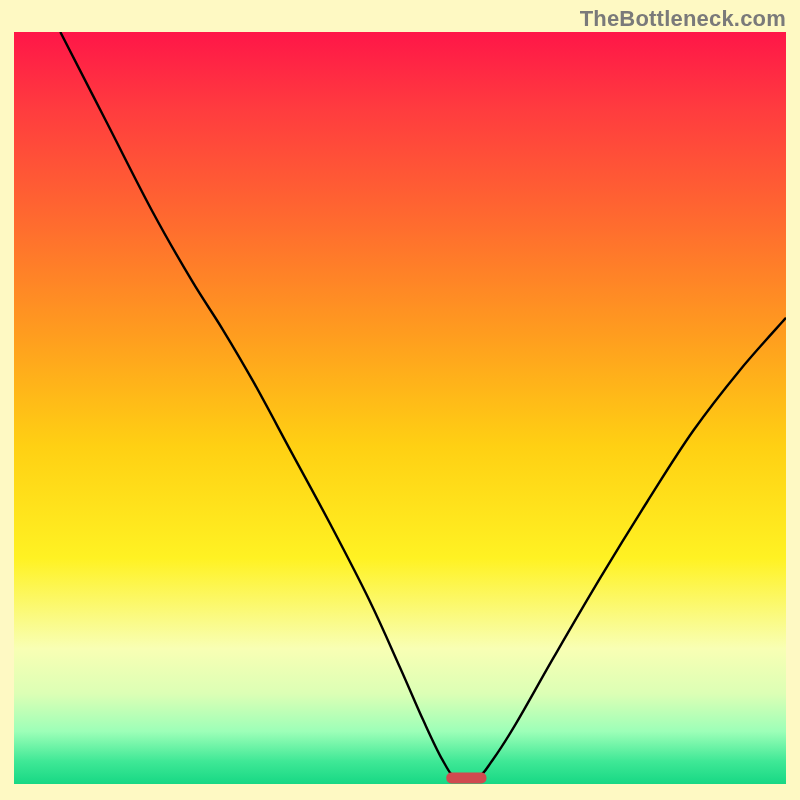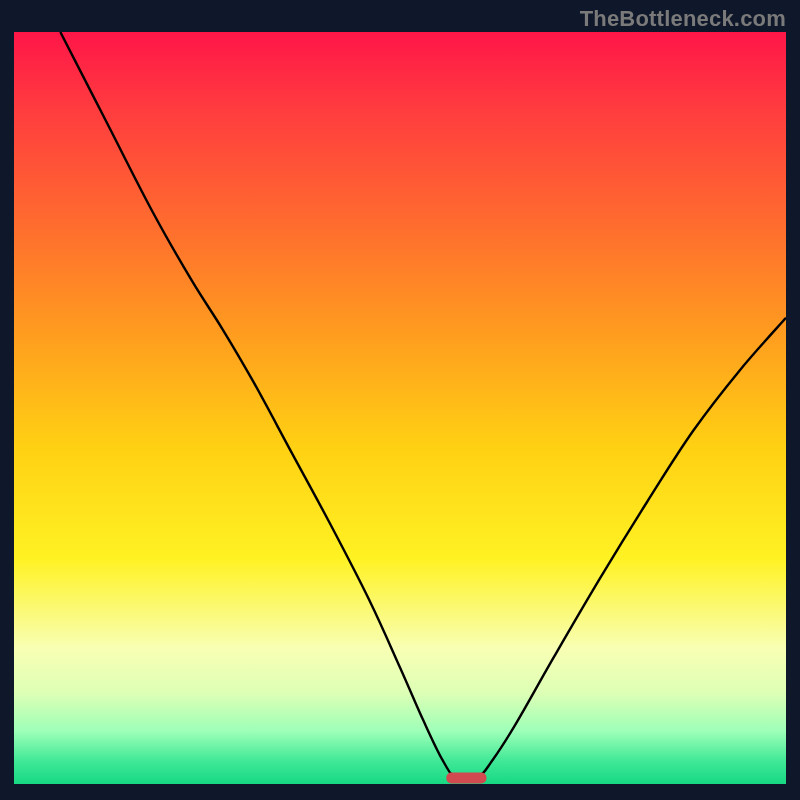--- a/index.html
+++ b/index.html
@@ -8,21 +8,21 @@
     width: 800px;
     height: 800px;
     background: #000;
     overflow: hidden;
     font-family: Arial, Helvetica, sans-serif;
   }
   .frame {
     position: relative;
     width: 800px;
     height: 800px;
-    background: #0f172a;
+    background: #fef9c3;
   }
   .watermark {
     position: absolute;
     top: 6px;
     right: 14px;
     color: #7a7a7a;
     font-size: 22px;
     font-weight: 600;
     letter-spacing: 0.2px;
     z-index: 20;

